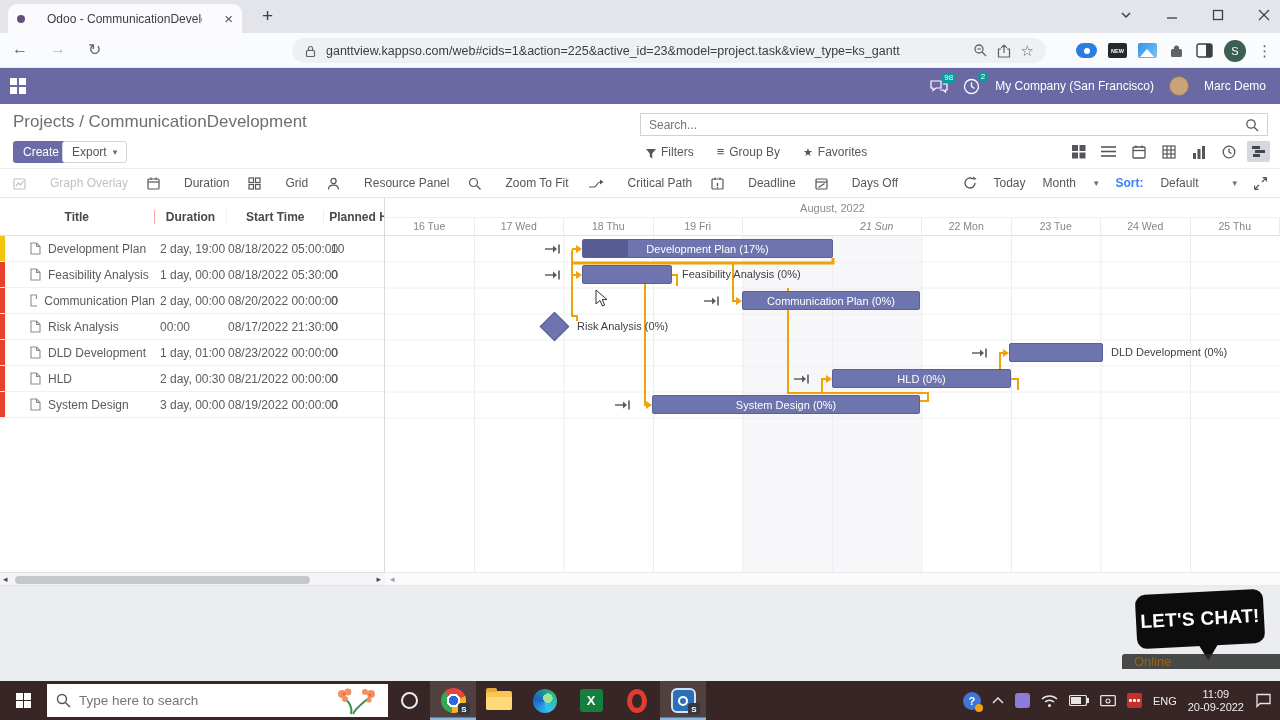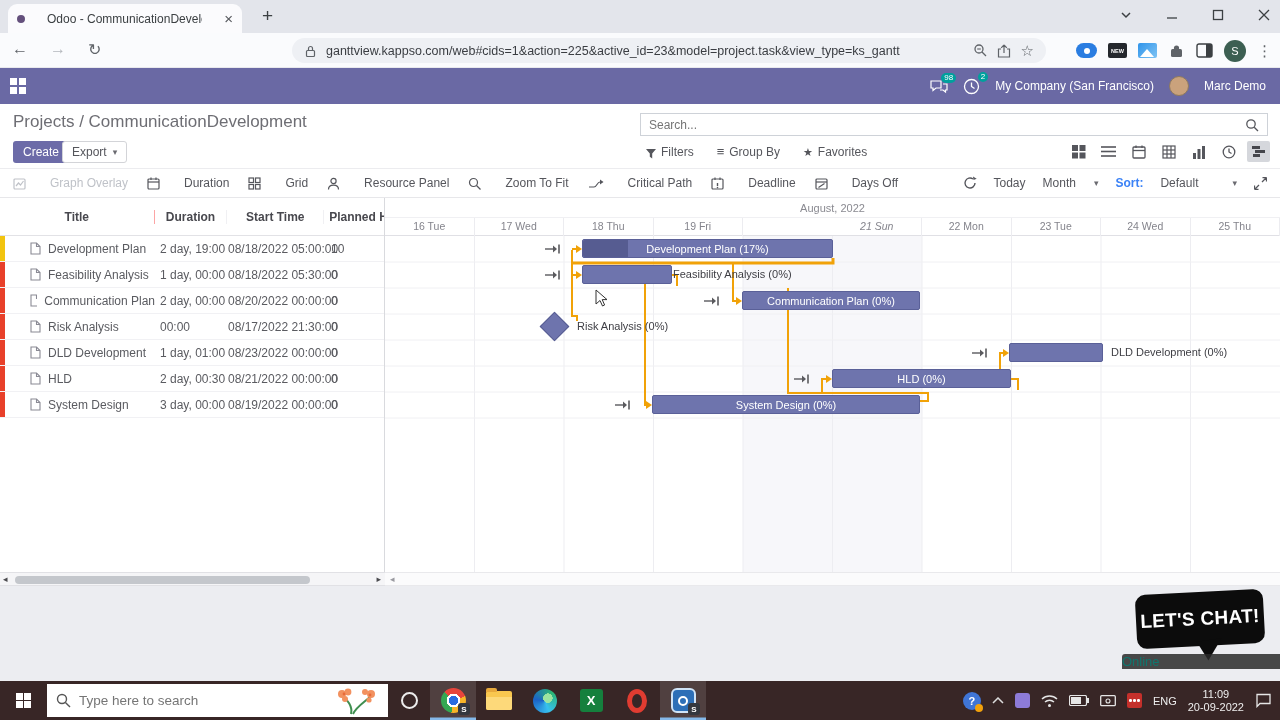--- a/index.html
+++ b/index.html
@@ -87,21 +87,21 @@
 #cursor{position:absolute;left:210px;top:53px}
 
 
 #hscroll-left{position:absolute;left:0;top:572px;width:385px;height:14px;background:#f5f5f7;border-top:1px solid #e1e1e5;border-bottom:1px solid #e1e1e5}
 #hthumb{position:absolute;left:15px;top:3px;width:295px;height:8px;background:#c4c7cc;border-radius:4px}
 .scr-arrow{position:absolute;top:0;font-size:9px;color:#4a4a4e;line-height:13px}
 #hscroll-right{position:absolute;left:385px;top:572px;width:895px;height:14px;background:#fbfbfc;border-top:1px solid #e9e9ec;border-bottom:1px solid #e9e9ec}
 #below{position:absolute;left:0;top:586px;width:1280px;height:95px;background:#ecedf1}
 #chat-bubble{position:absolute;left:1136px;top:592px;width:128px;height:54px;background:#0c0c0c;border-radius:10px;transform:rotate(-3deg);display:flex;align-items:center;justify-content:center;color:#fff;font-weight:700;font-size:19px;letter-spacing:.3px;white-space:nowrap}
 #chat-tail{position:absolute;left:1198px;top:640px;width:0;height:0;border-left:9px solid transparent;border-right:16px solid transparent;border-top:20px solid #0c0c0c;transform:rotate(-8deg)}
-#online-bar{position:absolute;left:1122px;top:654px;width:158px;height:15px;background:rgba(42,42,42,.85);color:#0f766e;font-size:13px;display:flex;align-items:center;padding-left:0;border-radius:3px 0 0 0}
+#online-bar{position:absolute;left:1122px;top:654px;width:158px;height:15px;background:rgba(42,42,42,.85);color:#a16207;font-size:13px;display:flex;align-items:center;padding-left:12px;border-radius:3px 0 0 0}
 
 
 #taskbar{position:absolute;left:0;top:681px;width:1280px;height:39px;background:#382626;display:flex;align-items:center;color:#eee}
 #start{width:47px;height:39px;display:flex;align-items:center;justify-content:center}
 #win-logo{display:grid;grid-template-columns:7px 7px;grid-gap:1.5px}
 #win-logo i{width:7px;height:7px;background:#fff;display:block}
 #tb-search{width:341px;height:33px;background:#fff;display:flex;align-items:center;gap:8px;padding:0 9px;position:relative}
 #tb-search input{border:0;outline:0;flex:1;font-size:13.5px;color:#3c3c3c;font-family:inherit}
 #cortana{width:42px;display:flex;align-items:center;justify-content:center}
 #cortana i{width:17px;height:17px;border-radius:50%;border:2px solid #ececec}
@@ -575,21 +575,21 @@
         </svg>
       <div id="cursor">
         <svg width="14" height="20">
             <path d="M1,1 L1,15 L5,11.5 L7.5,17 L9.6,16 L7.2,10.6 L12,10.6 Z" fill="#fff" stroke="#333" stroke-width="1"></path>
           </svg>
       </div>
     <div class="gbar" style="left: 197px; top: 3px; width: 251px;">
           <div class="gprog" style="width: 45px;"></div>
           <span class="blabel-in">Development Plan (17%)</span>
         </div>
-        <span class="blabel-out" style="left: 288px; top: 29px;">Feasibility Analysis (0%)</span>
+        <span class="blabel-out" style="left: 297px; top: 29px;">Feasibility Analysis (0%)</span>
         <div class="gbar" style="left: 197px; top: 29px; width: 90px;"></div>
         <div class="gbar" style="left: 357px; top: 55px; width: 178px;">
           <span class="blabel-in">Communication Plan (0%)</span>
         </div>
         <div class="diamond" style="left: 159px; top: 80px;"></div>
         <span class="blabel-out" style="left: 192px; top: 81px;">Risk Analysis (0%)</span>
         <span class="blabel-out" style="left: 726px; top: 107px;">DLD Development (0%)</span>
         <div class="gbar" style="left: 624px; top: 107px; width: 94px;"></div>
         <div class="gbar" style="left: 447px; top: 133px; width: 179px;">
           <span class="blabel-in">HLD (0%)</span>

